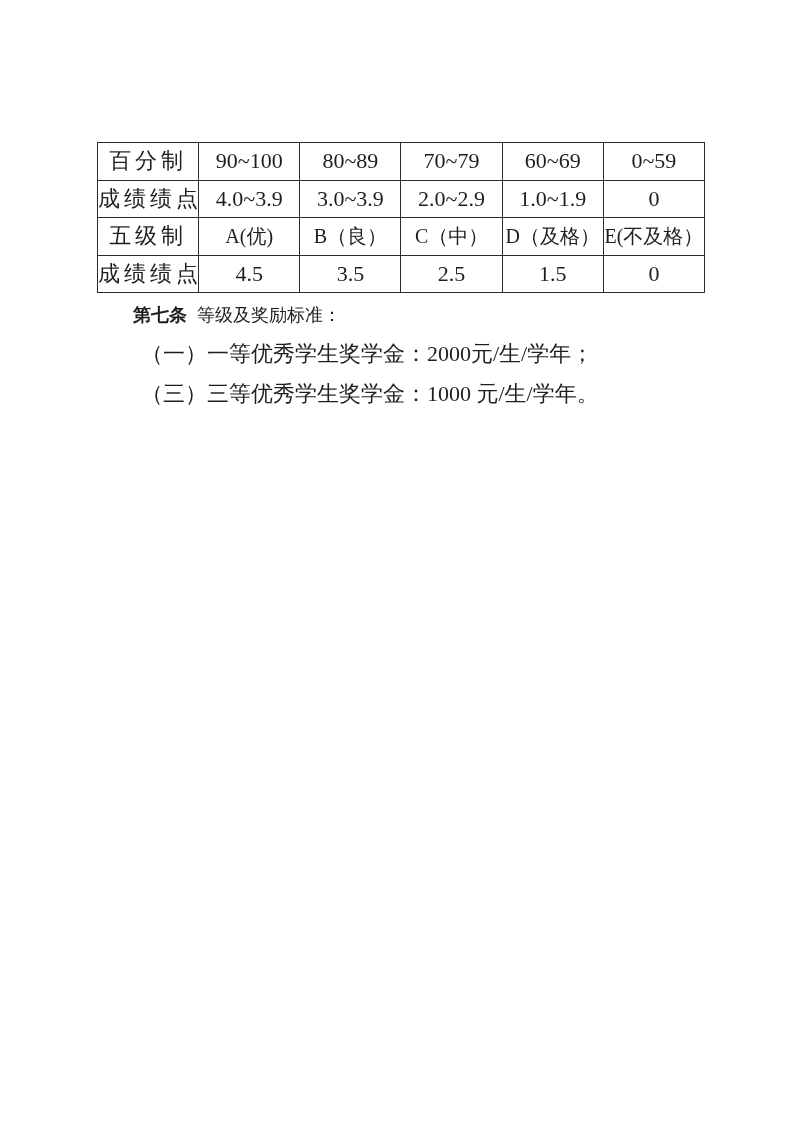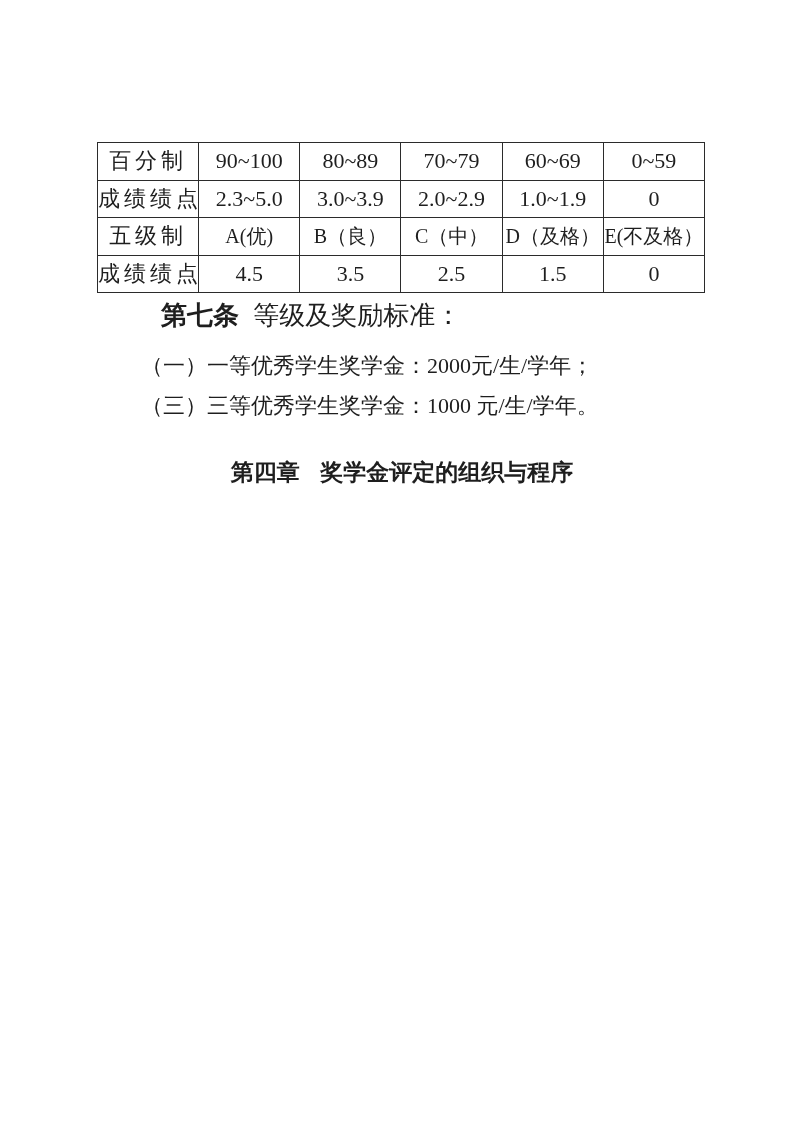--- a/index.html
+++ b/index.html
@@ -36,22 +36,22 @@
     white-space: nowrap;
     padding: 0;
   }
   table.grade-table td.row-label {
     letter-spacing: 0.18em;
   }
   table.grade-table tr.five-level td.val {
     font-size: 20px;
   }
   .para {
-    margin: 12px;
-    font-size: 26px;
+    margin: 0;
+    font-size: 18px;
     line-height: 37px;
     text-align: justify;
     text-indent: 2em;
   }
   .para .num-label {
     font-weight: bold;
     margin-right: 0.55em;
   }
   .lead-para {
     margin-top: 4px;
@@ -87,21 +87,21 @@
         <tr>
           <td class="row-label">百分制</td>
           <td class="val">90~100</td>
           <td class="val">80~89</td>
           <td class="val">70~79</td>
           <td class="val">60~69</td>
           <td class="val">0~59</td>
         </tr>
         <tr>
           <td class="row-label">成绩绩点</td>
-          <td class="val">2.3~5.0</td>
+          <td class="val">4.0~3.9</td>
           <td class="val">3.0~3.9</td>
           <td class="val">2.0~2.9</td>
           <td class="val">1.0~1.9</td>
           <td class="val">0</td>
         </tr>
         <tr class="five-level">
           <td class="row-label">五级制</td>
           <td class="val">A(优)</td>
           <td class="val">B（良）</td>
           <td class="val">C（中）</td>
@@ -117,18 +117,17 @@
           <td class="val">0</td>
         </tr>
       </tbody>
     </table>
 
     <p class="para lead-para"><b class="num-label">第七条</b><span>等级及奖励标准：</span></p>
 
     <p class="list-item">（一）一等优秀学生奖学金：2000元/生/学年；</p>
     <p class="list-item">（三）三等优秀学生奖学金：1000 元/生/学年。</p>
 
-    <h2 class="chapter"><span class="chapter-number">第四章</span><span>奖学金评定的组织与程序</span></h2>
 
 
 
   </div>
 </div>
 
 </body></html>

